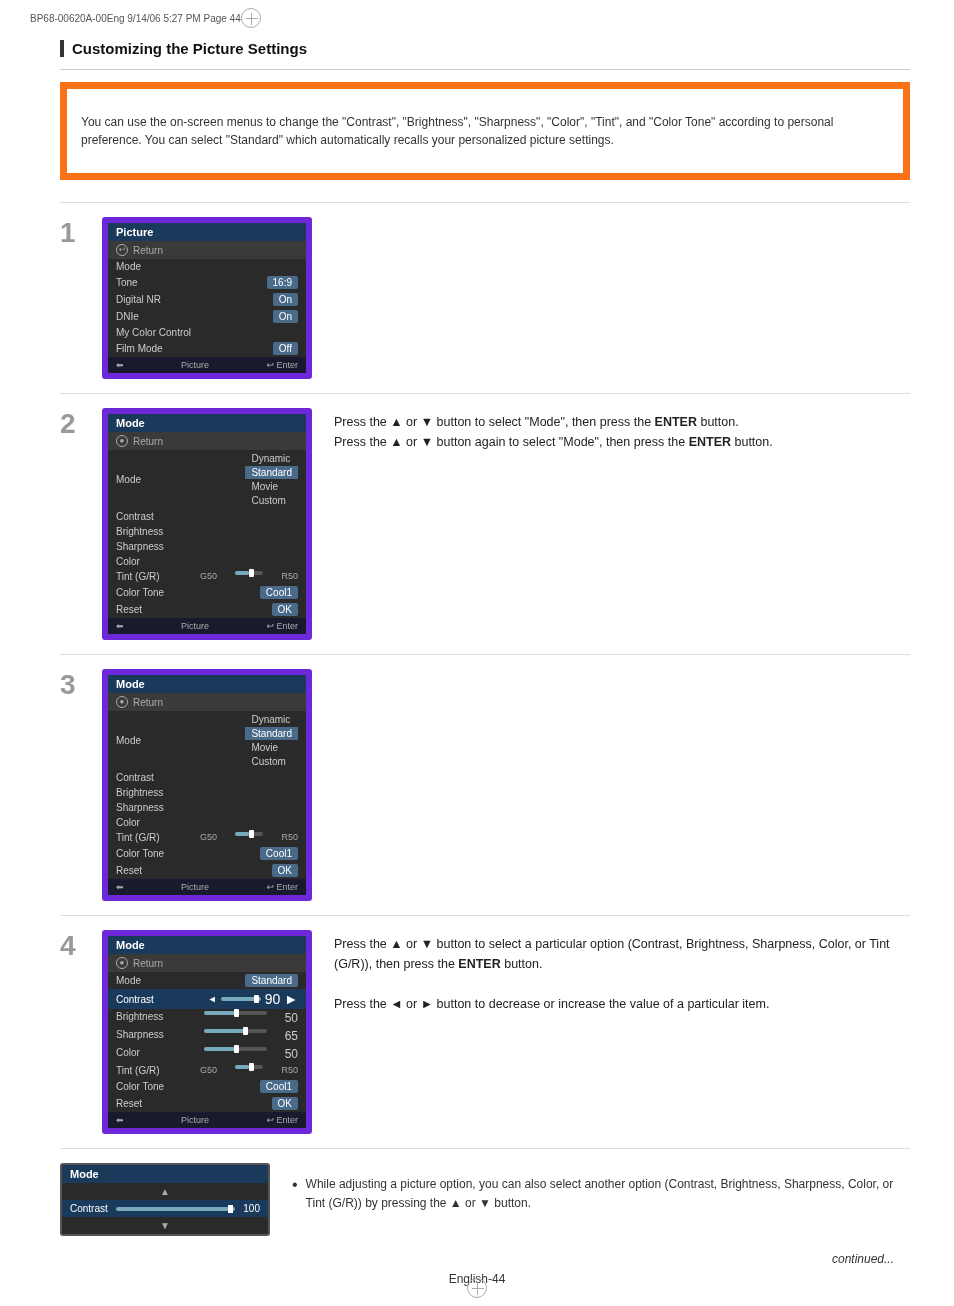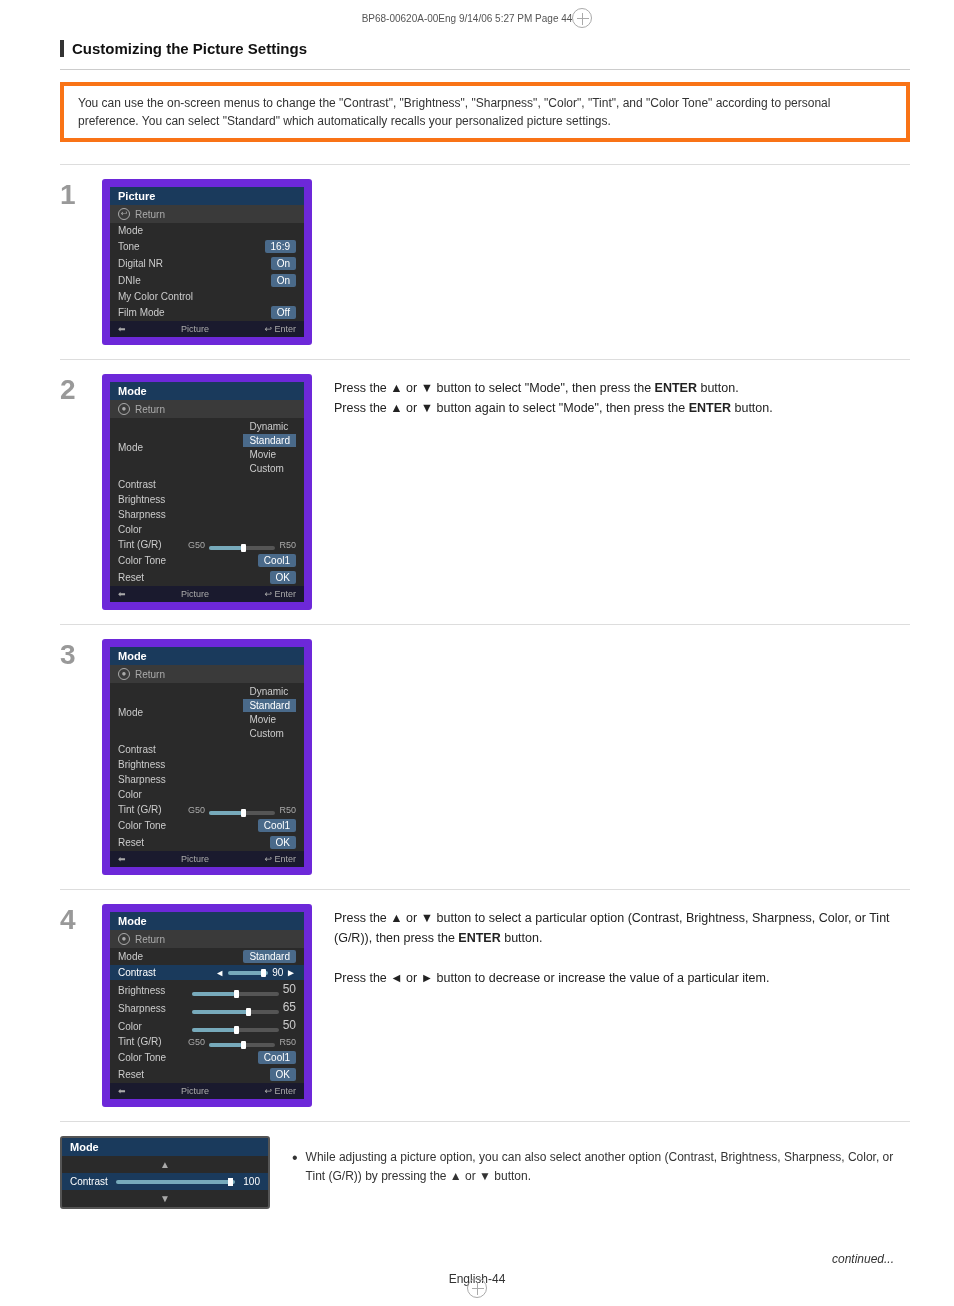--- a/index.html
+++ b/index.html
@@ -15,21 +15,21 @@
 
     
     .header-bar {
       position: absolute;
       top: 8px;
       left: 30px;
       right: 30px;
       font-size: 10px;
       color: #555;
       display: flex;
-      justify-content: center;
+      justify-content: flex-start;
       align-items: center;
     }
     .header-bar .left-text { font-size: 10px; }
     .header-bar .crosshair {
       width: 20px; height: 20px;
       border: 1px solid #aaa;
       border-radius: 50%;
       position: relative;
       display: inline-block;
     }
@@ -64,22 +64,22 @@
 
     
     .divider {
       border: none;
       border-top: 1px solid #ccc;
       margin: 8px 0 12px 0;
     }
 
     
     .intro-box {
-      border: 4px solid #f97316;
-      padding: 8px 14px;
+      border: 7px solid #f97316;
+      padding: 24px 14px;
       font-size: 12px;
       line-height: 1.5;
       color: #333;
       margin-bottom: 22px;
     }
 
     
     .step-row {
       display: flex;
       align-items: flex-start;
@@ -121,21 +121,21 @@
 
     .step-divider {
       border: none;
       border-top: 1px solid #ddd;
       margin: 14px 0 14px 0;
     }
 
     
     .tv-screen {
       background: #2a2a2a;
-      border: 8px solid #6d28d9;
+      border: 6px solid #6d28d9;
       border-radius: 3px;
       width: 210px;
       font-size: 10px;
       color: #ddd;
       overflow: hidden;
     }
 
     .tv-screen .screen-header {
       background: #1a3a5c;
       color: #fff;
@@ -190,23 +190,24 @@
       display: flex;
       justify-content: space-between;
       padding: 3px 8px;
       background: #1a1a2e;
       font-size: 9px;
       color: #aaa;
     }
 
     .tv-screen .slider-row {
       display: flex;
-      align-items: flex-end;
+      align-items: flex-start;
       padding: 2px 8px;
       font-size: 10px;
+      gap: 14px;
     }
     .tv-screen .slider-row .slabel { color: #ccc; width: 70px; }
     .tv-screen .slider-bar {
       flex: 1;
       height: 4px;
       background: #555;
       border-radius: 2px;
       position: relative;
       margin: 0 4px;
     }
@@ -540,21 +541,21 @@
             <span class="value">Standard</span>
           </div>
 
           <div class="screen-row highlight">
             <span>Contrast</span>
             <span style="display:flex; align-items:center; gap:4px;">
               <span style="font-size:9px;">◄</span>
               <div style="width:40px; height:4px; background:#7ab; border-radius:2px; position:relative;">
                 <div style="position:absolute; right:2px; width:5px; height:8px; background:#fff; top:-2px; border-radius:1px;"></div>
               </div>
-              <span style="font-size:10px;">90 ►</span>
+              <span style="font-size:14px;">90 ►</span>
             </span>
           </div>
           <div class="slider-row">
             <span class="slabel">Brightness</span>
             <div class="slider-bar">
                 <div class="fill" style="width:50%;"></div>
                 <div class="thumb" style="left:48%;"></div>
               </div>
             <span class="slider-val">50</span>
           </div>

